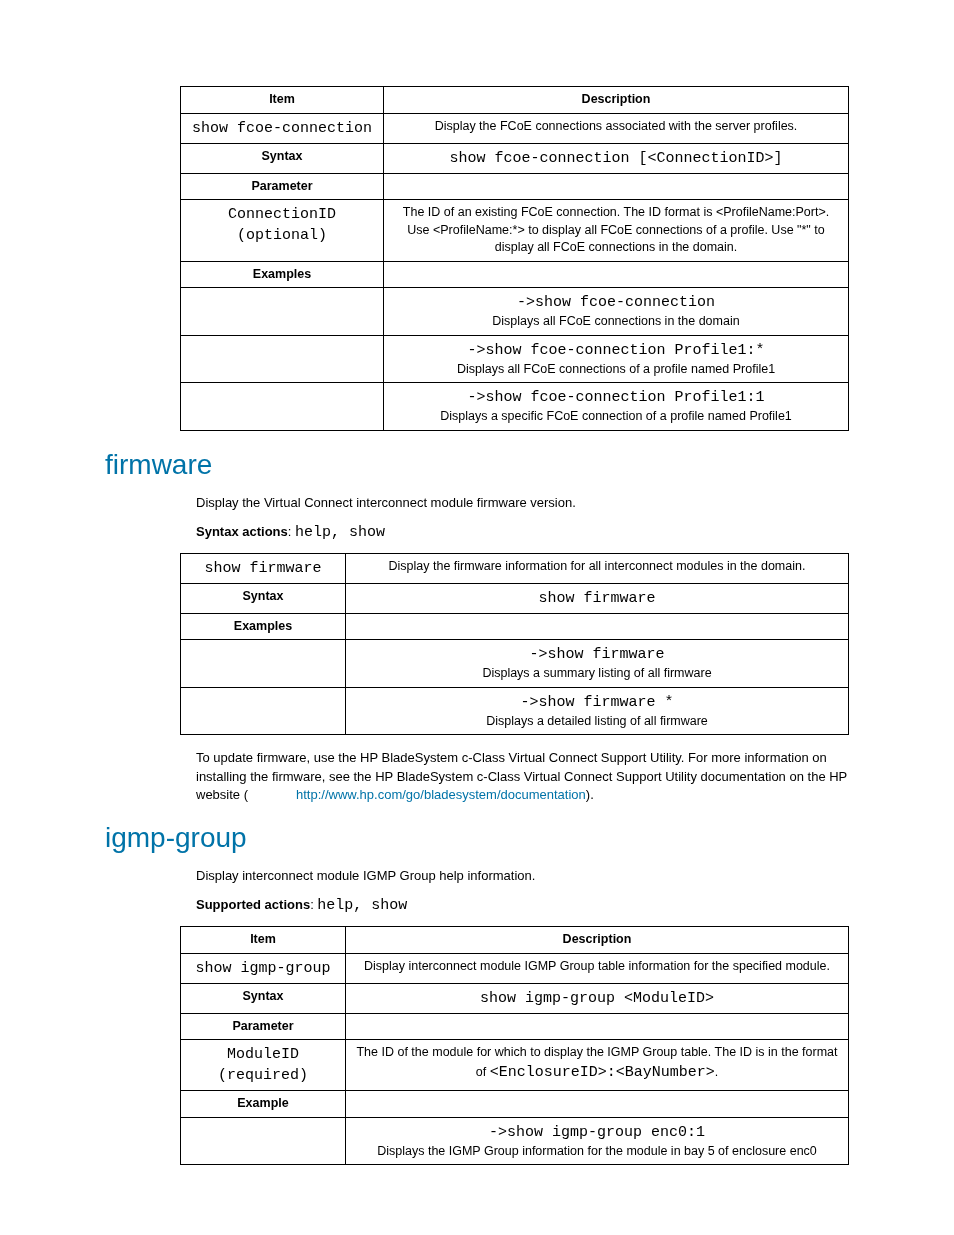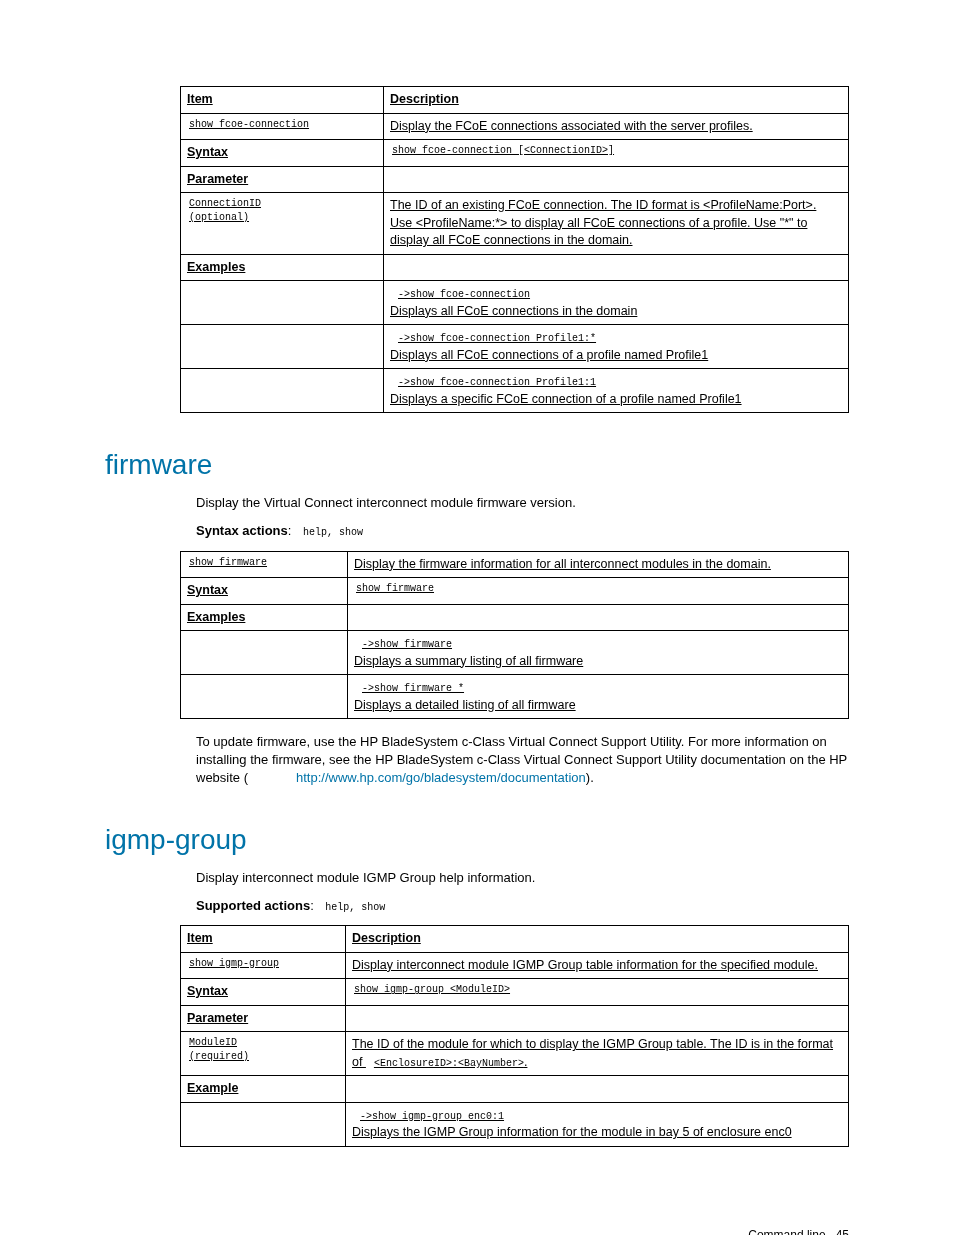--- a/index.html
+++ b/index.html
@@ -10,48 +10,46 @@
     padding: 80px 105px 50px 105px;
     width: 954px;
     box-sizing: border-box;
     line-height: 1.4;
   }
   h2 {
     font-family: Arial, Helvetica, sans-serif;
     font-weight: normal;
     color: #0073a8;
     font-size: 28px;
-    margin: 32px 0 10px 0;
+    margin: 14px 0 10px 0;
   }
   .indent {
     margin-left: 75px;
   }
   p {
     margin: 6px 0 10px 16px;
   }
   table {
     border-collapse: collapse;
     width: 100%;
     margin: 6px 0 14px 0;
   }
   td, th {
     border: 1px solid #000;
     padding: 4px 6px;
     vertical-align: top;
-    text-align: left;
+    text-align: center;
     font-size: 12.5px;
-    text-decoration: underline;
   }
   th, .bold {
     font-weight: bold;
   }
   .mono {
     font-family: "Courier New", monospace;
-    font-size: 10px;
-    padding-left: 8px;
+    font-size: 15px;
   }
   a.link {
     color: #0073a8;
     text-decoration: none;
     padding-left: 48px;
   }
   .footer {
     text-align: right;
     font-size: 12px;
     margin-top: 80px;

